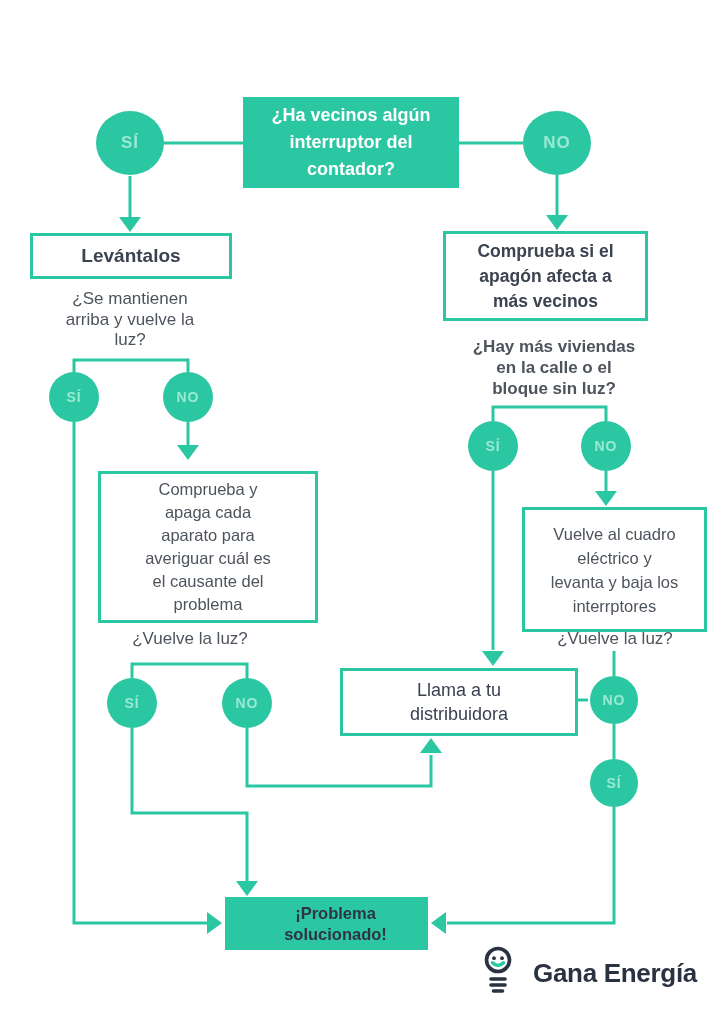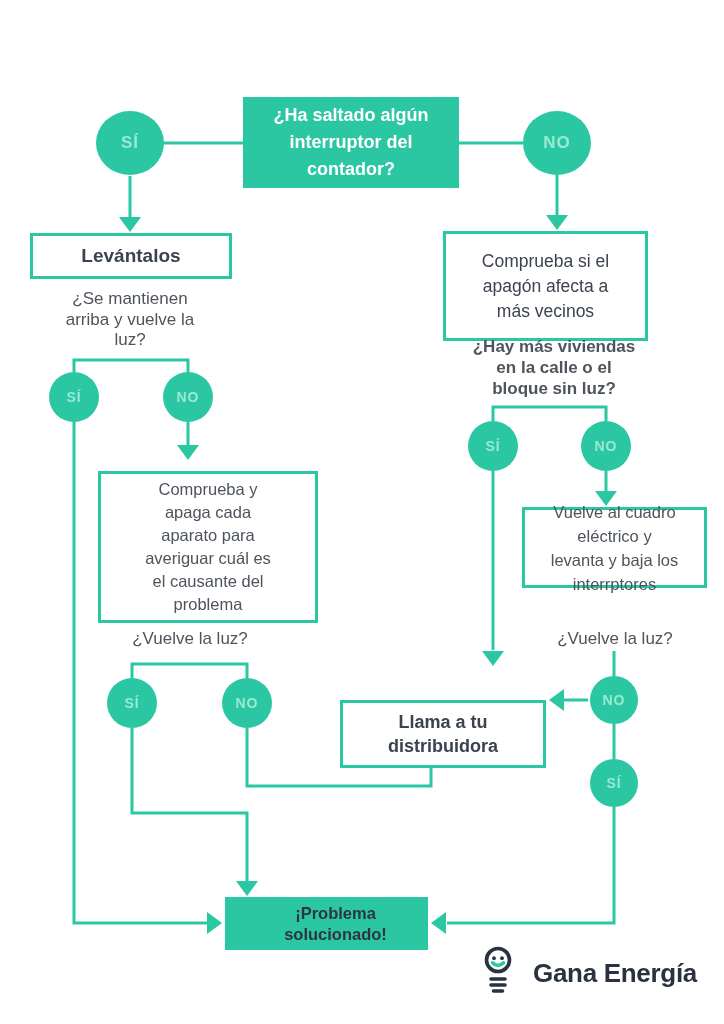--- a/index.html
+++ b/index.html
@@ -28,28 +28,28 @@
   .box{
     position:absolute;display:flex;align-items:center;justify-content:center;
     text-align:center;background:#ffffff;border:3px solid var(--teal);
   }
   .box.filled{background:var(--teal);border:none;}
   .pre{white-space:pre-line;}
   .b-breaker{left:243px;top:97px;width:216px;height:91px;border:none;background:var(--teal);
     color:#ffffff;font-weight:bold;font-size:18px;line-height:27px;}
   .b-levantalos{left:30px;top:233px;width:202px;height:46px;
     color:var(--dark);font-weight:bold;font-size:19px;}
-  .b-vecinos{left:443px;top:231px;width:205px;height:110px;
-    color:var(--dark);font-weight:normal;font-size:17.5px;line-height:25px;}
+  .b-vecinos{left:443px;top:231px;width:205px;height:90px;
+    color:var(--dark);font-weight:bold;font-size:17.5px;line-height:25px;}
   .b-aparatos{left:98px;top:471px;width:220px;height:152px;
     color:var(--body);font-size:16.5px;line-height:23px;}
-  .b-cuadro{left:522px;top:507px;width:185px;height:81px;
+  .b-cuadro{left:522px;top:507px;width:185px;height:125px;
     color:var(--body);font-size:16.5px;line-height:24px;}
-  .b-llama{left:340px;top:700px;width:206px;height:68px;
-    color:var(--dark);font-weight:bold;font-size:18px;line-height:24px;}
+  .b-llama{left:340px;top:668px;width:238px;height:68px;
+    color:var(--dark);font-weight:normal;font-size:18px;line-height:24px;}
   .b-problema{left:225px;top:897px;width:203px;height:53px;
     color:#2e3542;font-weight:bold;font-size:16.5px;line-height:21px;padding-left:18px;}
   .qtext{
     position:absolute;text-align:center;color:var(--body);
     font-size:17px;line-height:20.5px;
   }
   .q-mantienen{left:45px;top:289px;width:170px;}
   .q-viviendas{left:445px;top:336px;width:218px;line-height:21px;font-weight:bold;}
   .q-vuelve-left{left:115px;top:629px;width:150px;}
   .q-vuelve-right{left:540px;top:629px;width:150px;}
@@ -112,21 +112,21 @@
       <polygon points="236,881 258,881 247,896"></polygon>
       <polygon points="420,753 442,753 431,738"></polygon>
       <polygon points="482,651 504,651 493,666"></polygon>
       <polygon points="595,491 617,491 606,506"></polygon>
       <polygon points="564,689 564,711 549,700"></polygon>
       <polygon points="446,912 446,934 431,923"></polygon>
     </g>
   </svg>
 
 
-  <div class="box b-breaker pre">¿Ha saltado algún
+  <div class="box b-breaker pre">¿Ha vecinos algún
 interruptor del
 contador?</div>
 
   <div class="circle c-top cy-top">SÍ</div>
   <div class="circle c-top cn-top">NO</div>
 
   <div class="box b-levantalos">Levántalos</div>
 
   <div class="box b-vecinos pre">Comprueba si el
 apagón afecta a

